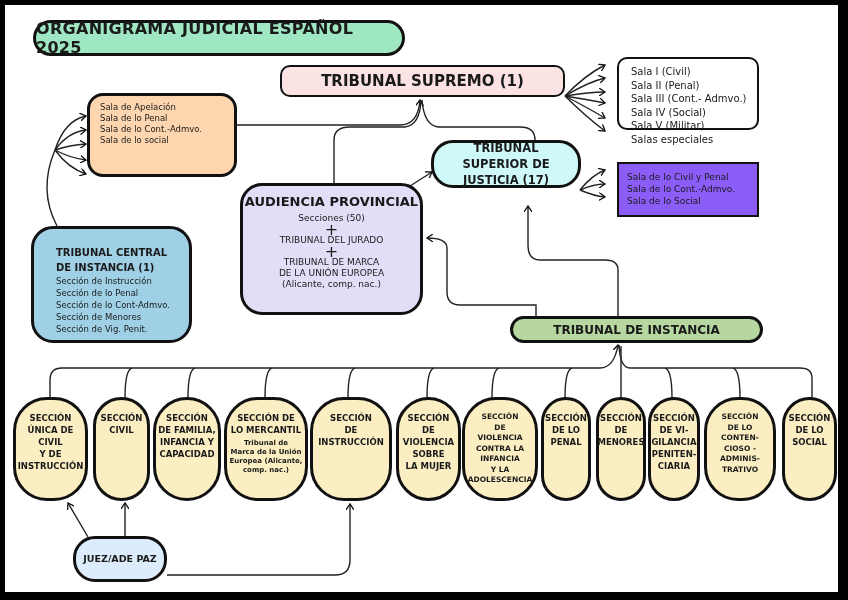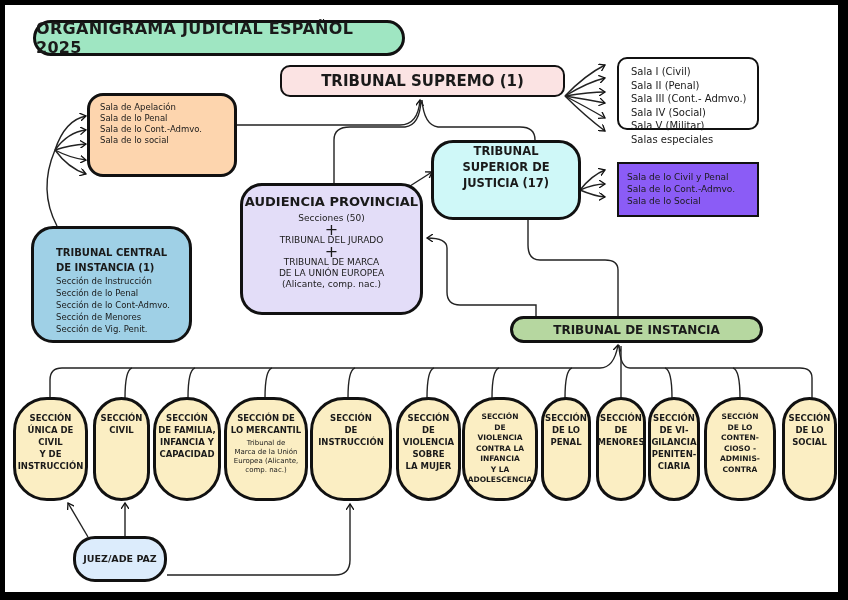--- a/index.html
+++ b/index.html
@@ -7,31 +7,31 @@
   .frame { position:absolute; left:0; top:0; width:848px; height:600px; box-sizing:border-box; border:5px solid #000; border-right-width:10px; border-bottom-width:8px; }
   svg.conn { position:absolute; left:0; top:0; width:848px; height:600px; }
   .box { position:absolute; box-sizing:border-box; border:3px solid #111; border-radius:18px; }
   .title { left:33px; top:20px; width:372px; height:36px; background:#9fe6c2; border-radius:20px; display:flex; align-items:center; justify-content:center; font-weight:bold; font-size:16px; letter-spacing:0.3px; }
   .supremo { left:280px; top:65px; width:285px; height:32px; background:#fbe3e3; border-radius:10px; display:flex; align-items:center; justify-content:center; font-weight:bold; font-size:15px; border-width:2px; }
   .salas-ts { left:617px; top:57px; width:142px; height:73px; background:#fff; border-radius:10px; border-width:2px; padding:6px 0 0 12px; font-size:10px; line-height:13.5px; }
   .salas-tsj { left:617px; top:162px; width:142px; height:55px; background:#8b5cf6; border-radius:0; border-width:2px; padding:7px 0 0 8px; font-size:9px; line-height:12px; }
   .an { left:87px; top:93px; width:150px; height:84px; background:#fdd5ae; padding:6px 0 0 8px; border-radius:16px; }
   .an .h { font-weight:bold; font-size:10.5px; margin-bottom:1px; }
   .an .l { font-size:8.5px; line-height:11px; padding-left:2px; }
-  .tsj { left:431px; top:140px; width:150px; height:80px; background:#cff8f8; border-radius:22px; display:flex; flex-direction:column; align-items:center; font-weight:bold; font-size:11.5px; line-height:16px; }
+  .tsj { left:431px; top:140px; width:150px; height:48px; background:#cff8f8; border-radius:22px; display:flex; flex-direction:column; align-items:center; justify-content:center; font-weight:bold; font-size:11.5px; line-height:16px; }
   .ap { left:240px; top:183px; width:183px; height:132px; background:#e3ddf8; border-radius:22px; display:flex; flex-direction:column; align-items:center; padding-top:8px; text-align:center; }
   .ap .h { font-weight:bold; font-size:13px; margin-bottom:4px; }
   .ap .s { font-size:9px; line-height:11px; }
   .ap .plus { font-size:16px; line-height:10px; height:10px; margin:1px 0 0; }
   .tci { left:31px; top:226px; width:161px; height:117px; background:#9fd0e6; border-radius:22px; padding:16px 0 0 22px; }
   .tci .h { font-weight:bold; font-size:10px; line-height:15px; }
   .tci .l { font-size:8.5px; line-height:12px; }
   .ti { left:510px; top:316px; width:253px; height:27px; background:#b6d7a0; border-radius:14px; display:flex; align-items:center; justify-content:center; font-weight:bold; font-size:12px; }
   .sec { position:absolute; top:397px; height:104px; box-sizing:border-box; border:3px solid #111; background:#fbeec3; border-radius:34px; display:flex; flex-direction:column; align-items:center; padding-top:12px; text-align:center; font-weight:bold; font-size:8.5px; line-height:12px; }
-  .sec .sub { font-weight:normal; font-size:7px; line-height:9px; margin-top:3px; }
+  .sec .sub { font-weight:bold; font-size:7px; line-height:9px; margin-top:3px; }
   .paz { left:73px; top:536px; width:94px; height:46px; background:#dcecfc; border-radius:22px; display:flex; flex-direction:row; align-items:center; justify-content:center; font-weight:bold; font-size:9.5px; line-height:16px; }
 </style>
 </head>
 <body>
 
 <div class="frame"></div>
 
 <svg class="conn" viewBox="0 0 848 600">
   <defs>
     <marker id="ah" markerWidth="8" markerHeight="8" refX="6" refY="4" orient="auto" markerUnits="userSpaceOnUse">
@@ -209,21 +209,21 @@
       <div>GILANCIA</div>
       <div>PENITEN-</div>
       <div>CIARIA</div>
     </div>
     <div class="sec" style="left: 704px; width: 72px; font-size: 7.5px; line-height: 10.5px;">
       <div>SECCIÓN</div>
       <div>DE LO</div>
       <div>CONTEN-</div>
       <div>CIOSO  -</div>
       <div>ADMINIS-</div>
-      <div>CONTRA</div>
+      <div>TRATIVO</div>
     </div>
     <div class="sec" style="left: 782px; width: 55px;">
       <div>SECCIÓN</div>
       <div>DE LO</div>
       <div>SOCIAL</div>
     </div>
   </div>
 
 <div class="box paz">
   <div>JUEZ/A</div>

